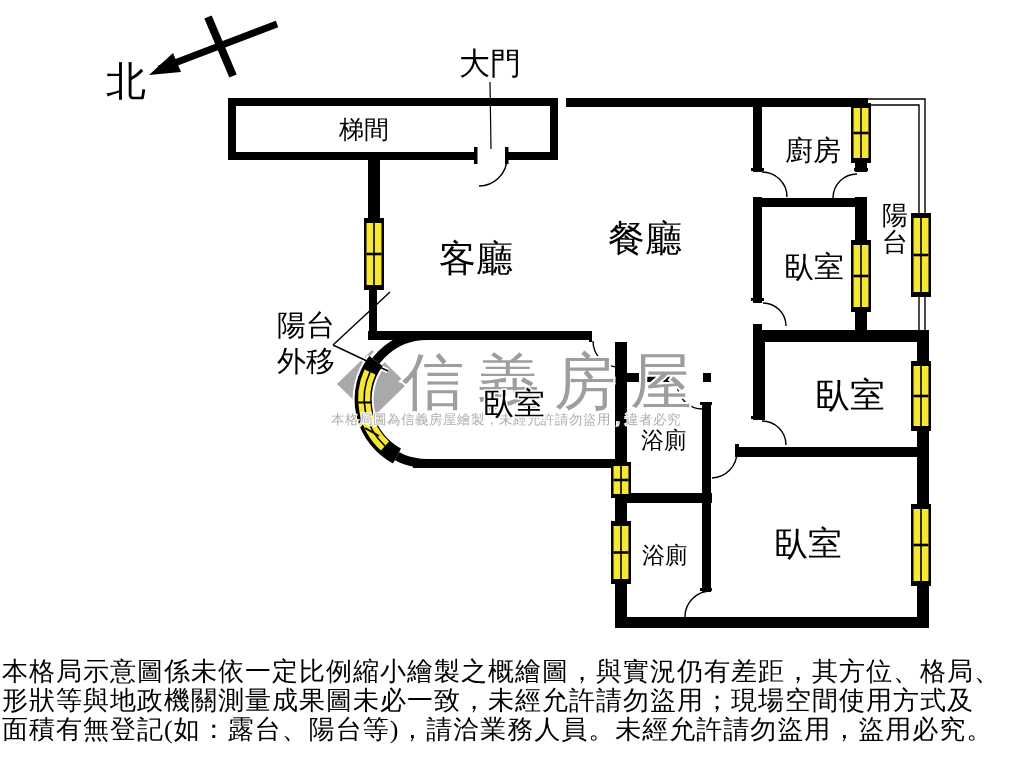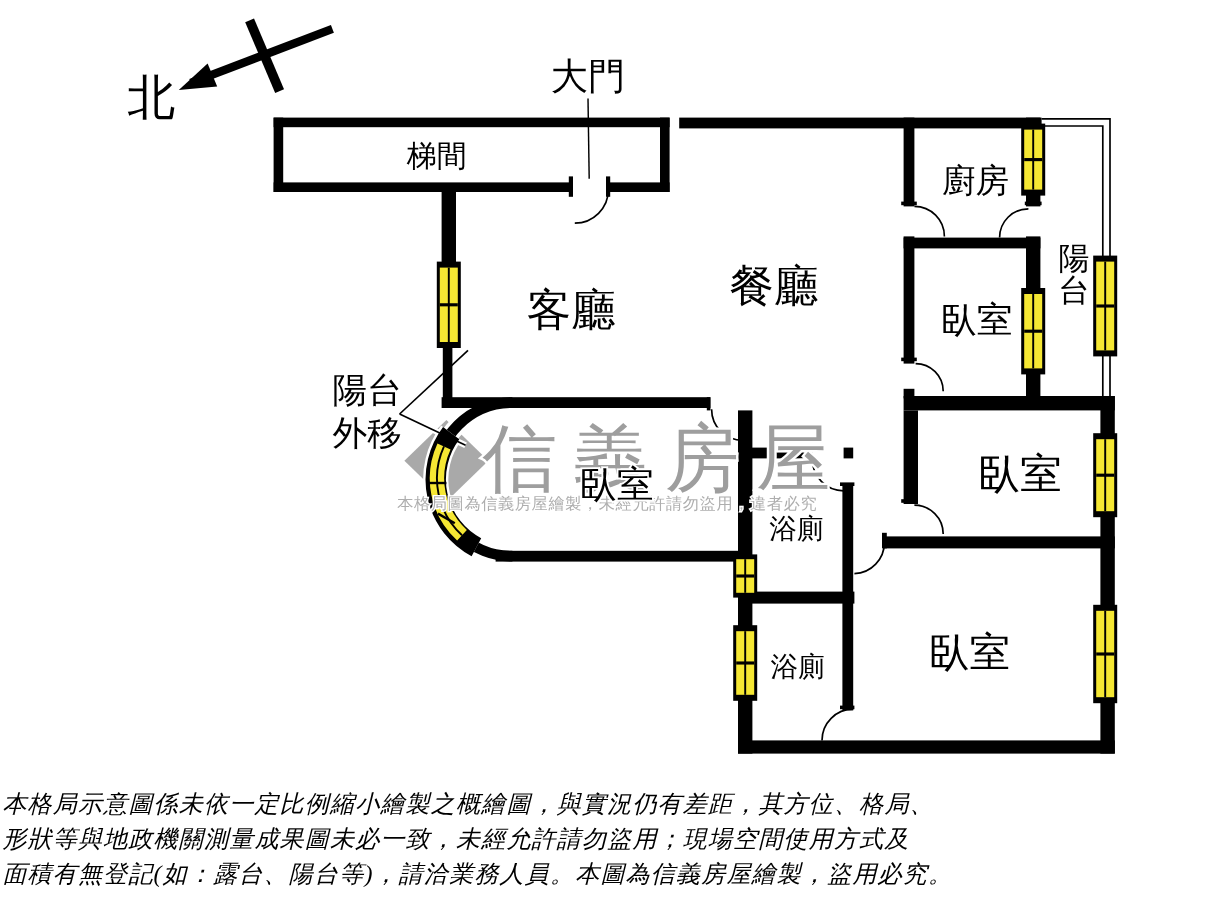--- a/index.html
+++ b/index.html
@@ -8,22 +8,22 @@
   #plan{position:absolute;left:0;top:0;}
   .rlabel{font-family:"Liberation Serif", serif;fill:#000;paint-order:stroke;stroke:#fff;stroke-width:3px;}
   .wm-big{font-family:"Liberation Serif", serif;fill:#9e9e9e;paint-order:stroke;stroke:#fff;stroke-width:4px;letter-spacing:14px;}
   .wm-small{font-family:"Liberation Serif", serif;fill:#aeaeae;paint-order:stroke;stroke:#fff;stroke-width:2.2px;letter-spacing:0.5px;}
   .wall{fill:#000;}
   .tick{fill:#000;}
   .door{fill:none;stroke:#000;stroke-width:1.4;}
   .thinline{fill:none;stroke:#000;stroke-width:1.4;}
   .halo{fill:none;stroke:#fff;}
   #disclaimer{position:absolute;left:2px;top:657px;width:1022px;color:#000;
-              font-family:"Liberation Serif", serif;font-size:20px;line-height:29px;
-              letter-spacing:1px;white-space:nowrap;overflow:hidden;font-style:italic;}
+              font-family:"Liberation Serif", serif;font-size:26px;line-height:29px;
+              letter-spacing:1px;white-space:nowrap;overflow:hidden;}
 </style>
 </head>
 <body>
 
 <div id="stage">
   <svg id="plan" width="1024" height="768" viewBox="0 0 1024 768">
 
     <g>
       <polygon points="372,350 407,384 372,418 337,384" fill="#a9a9a9"></polygon>
     </g>
@@ -188,15 +188,15 @@
     <text class="rlabel" x="808" y="555" font-size="34" text-anchor="middle">臥室</text>
     <text class="rlabel" x="664" y="448" font-size="23" text-anchor="middle">浴廁</text>
     <text class="rlabel" x="665" y="563" font-size="23" text-anchor="middle">浴廁</text>
     <text class="rlabel" x="277" y="335" font-size="29" text-anchor="start">陽台</text>
     <text class="rlabel" x="277" y="371" font-size="29" text-anchor="start">外移</text>
   </svg>
 
   <div id="disclaimer">
     <div>本格局示意圖係未依一定比例縮小繪製之概繪圖，與實況仍有差距，其方位、格局、</div>
     <div>形狀等與地政機關測量成果圖未必一致，未經允許請勿盜用；現場空間使用方式及</div>
-    <div>面積有無登記(如：露台、陽台等)，請洽業務人員。本圖為信義房屋繪製，盜用必究。</div>
+    <div>面積有無登記(如：露台、陽台等)，請洽業務人員。未經允許請勿盜用，盜用必究。</div>
   </div>
 </div>
 
 </body></html>

